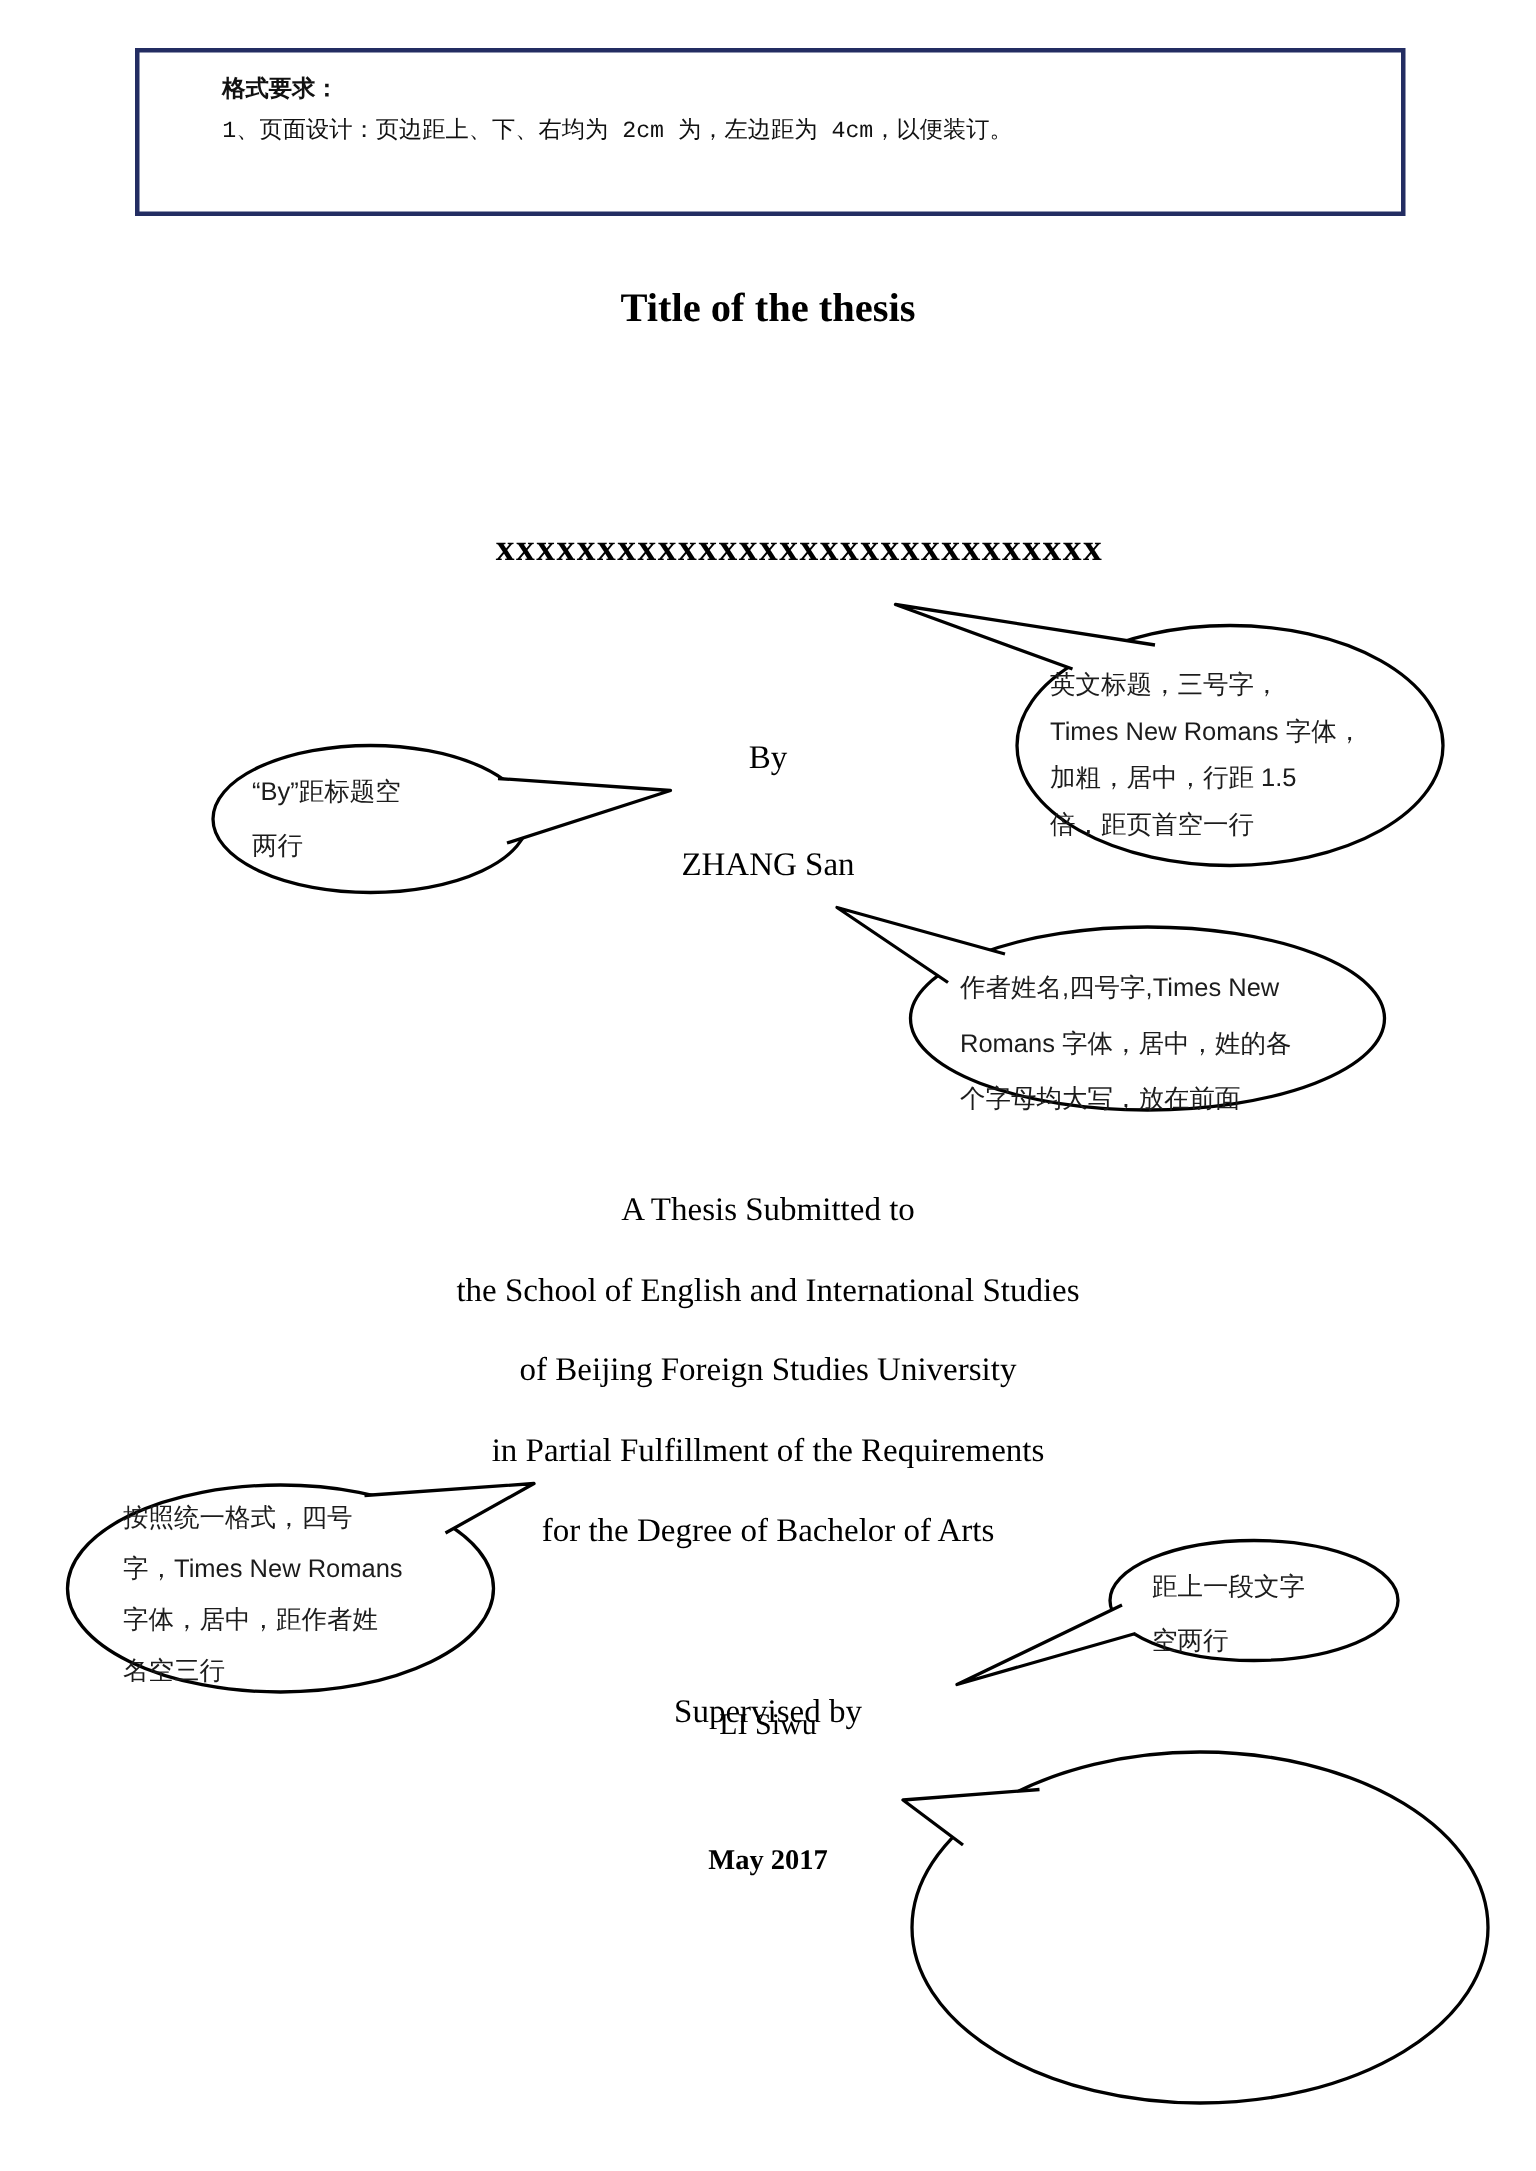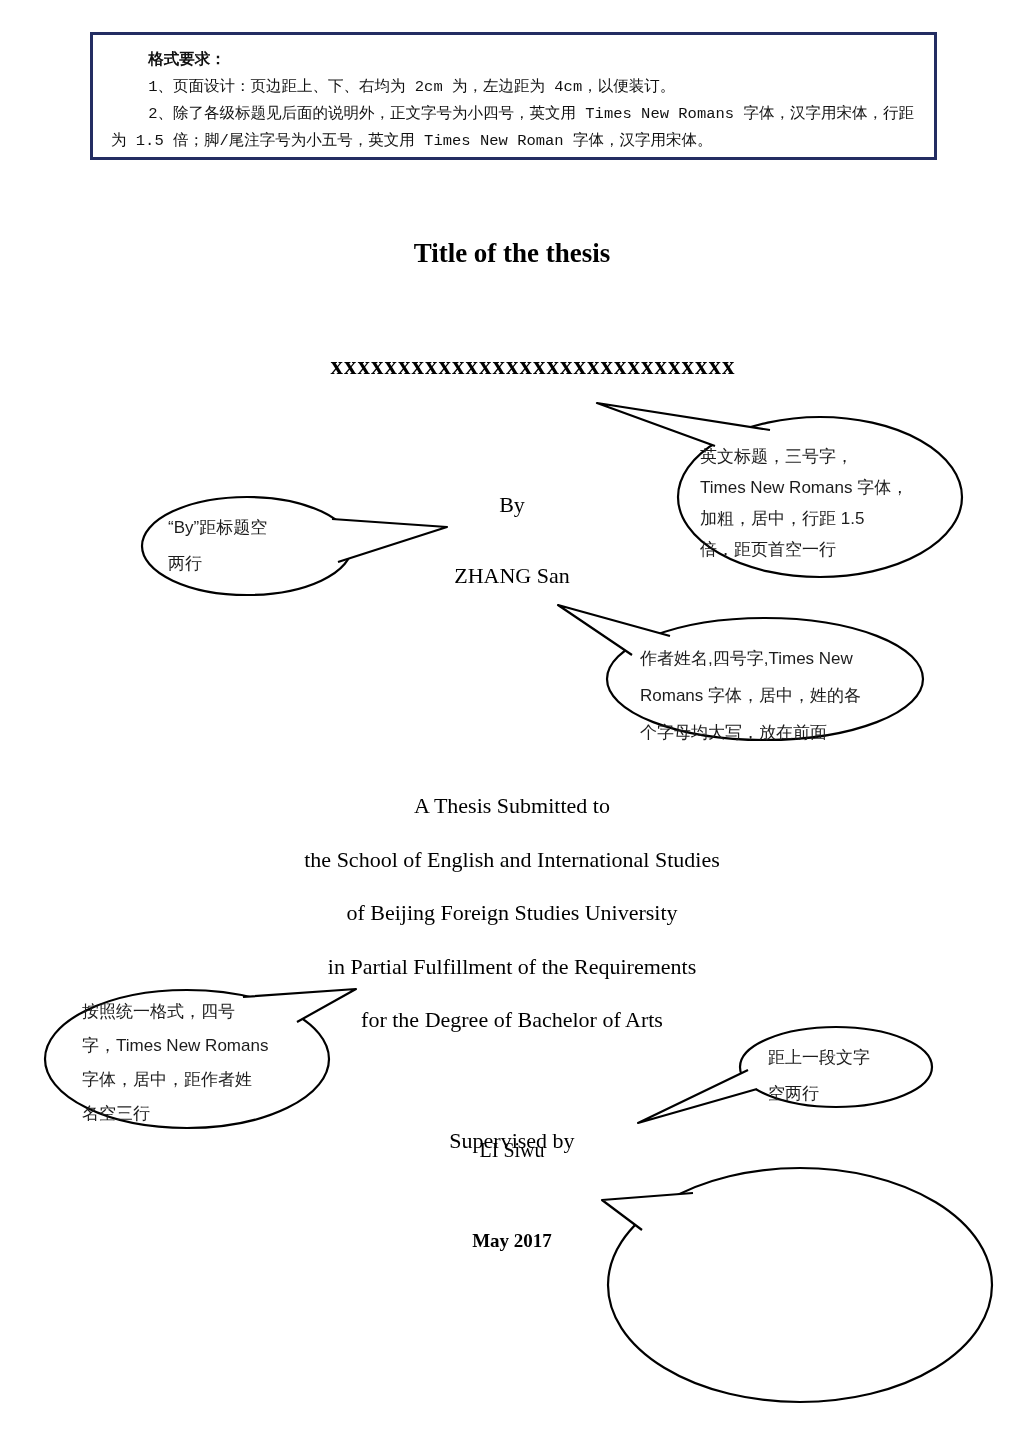--- a/index.html
+++ b/index.html
@@ -12,29 +12,29 @@
     font-family:"Liberation Serif","DejaVu Serif",serif;
     color:#000;
   }
   .abs{position:absolute;}
   .ctr{left:0;right:0;text-align:center;}
 
   
   .notice-box{
     left:90px;top:32px;width:805px;height:94px;
     border:3px solid #232d62;
-    padding:12px 18px 16px 18px;
+    padding:12px 18px 0 18px;
     font-family:"Liberation Mono","DejaVu Sans Mono",monospace;
     font-size:15.5px;line-height:27px;color:#111;
   }
   .notice-box p{margin:0;text-indent:2.4em;}
   .notice-box .nb-title{font-weight:bold;}
 
   
-  .thesis-title{top:190px;font-size:27px;font-weight:bold;margin-top:48px;}
+  .thesis-title{top:190px;font-size:27px;font-weight:bold;}
   .x-row{top:352px;font-size:25px;font-weight:bold;letter-spacing:1px;margin-left:42px;}
   .by-label{top:492px;font-size:22px;}
   .author{top:563px;font-size:22px;}
   .statement{top:779px;font-size:22px;line-height:53.5px;}
   .supervised{top:1128px;font-size:22px;}
   .supervisor{top:1139px;font-size:20px;}
   .date{top:1230px;font-size:19px;font-weight:bold;}
 
   
   .bubble-layer{left:0;top:0;width:1024px;height:1447px;}
@@ -53,21 +53,20 @@
   .bt-supervisor-note{left:663px;top:1197px;width:290px;font-size:18.5px;line-height:55px;}
 </style>
 </head>
 <body>
 
 <div class="page">
 
   <div class="abs notice-box" style="border-color: rgb(35, 45, 98);">
     <p class="nb-title">格式要求：</p>
     <p>1、页面设计：页边距上、下、右均为 2cm 为，左边距为 4cm，以便装订。</p>
-    <p>2、除了各级标题见后面的说明外，正文字号为小四号，英文用 Times New Romans 字体，汉字用宋体，行距为 1.5 倍；脚/尾注字号为小五号，英文用 Times New Roman 字体，汉字用宋体。</p>
   </div>
 
   <div class="abs bubble-layer">
     <svg width="1024" height="1447" viewBox="0 0 1024 1447">
       <g fill="#ffffff" stroke="#000000" stroke-width="2.2" stroke-linejoin="round">
 
         <ellipse cx="820" cy="497" rx="142" ry="80"></ellipse>
         <path d="M 715,446 L 597,403 L 770,430"></path>
 
         <ellipse cx="247" cy="546" rx="105" ry="49"></ellipse>

